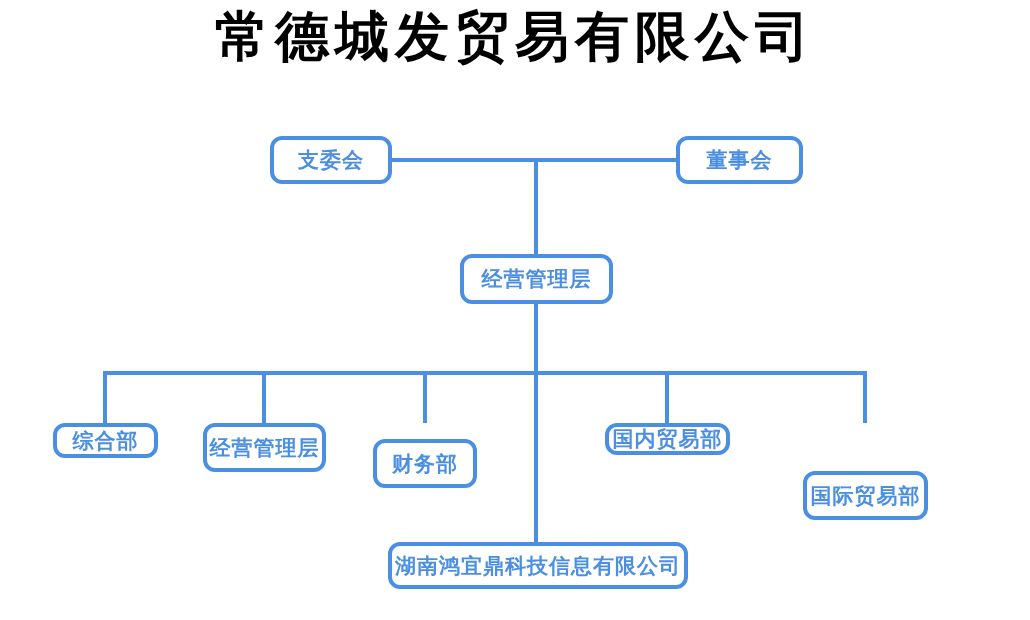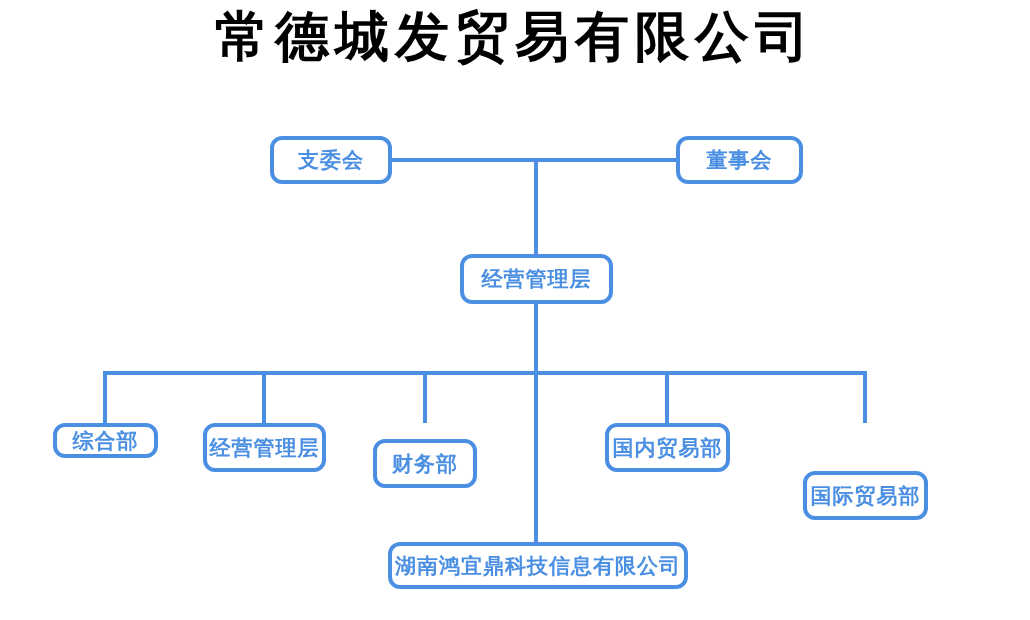--- a/index.html
+++ b/index.html
@@ -50,21 +50,21 @@
     background: var(--accent-blue, #4B8FE2);
     z-index: 1;
   }
   
   .n-committee      { left: 270px; top: 136px; width: 122px; height: 48px; }
   .n-board          { left: 676px; top: 136px; width: 127px; height: 48px; }
   .n-management     { left: 460px; top: 254px; width: 153px; height: 50px; }
   .n-general        { left:  53px; top: 423px; width: 105px; height: 35px; }
   .n-legal          { left: 203px; top: 423px; width: 123px; height: 49px; }
   .n-finance        { left: 373px; top: 423px; width: 104px; height: 49px; margin-top: 16px; }
-  .n-domestic       { left: 605px; top: 423px; width: 125px; height: 49px; }
+  .n-domestic       { left: 605px; top: 423px; width: 125px; height: 32px; }
   .n-international  { left: 803px; top: 423px; width: 125px; height: 49px; margin-top: 48px; }
   .n-subsidiary     { left: 388px; top: 542px; width: 300px; height: 47px; }
   
   .l-top-horizontal   { left: 392px; top: 158px; width: 284px; height: 4px; }
   .l-center-upper     { left: 534px; top: 158px; width: 4px;  height: 96px; }
   .l-center-lower     { left: 534px; top: 304px; width: 4px;  height: 238px; }
   .l-dept-horizontal  { left: 103px; top: 371px; width: 764px; height: 4px; }
   .l-drop             { top: 371px; width: 4px; height: 52px; }
   .l-drop-general       { left: 103px; }
   .l-drop-legal         { left: 262px; }

